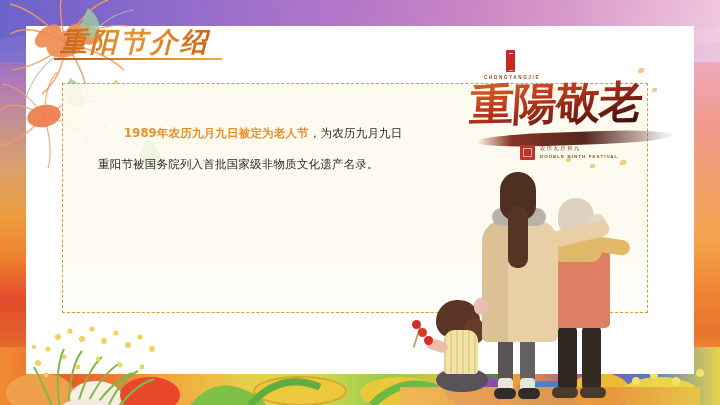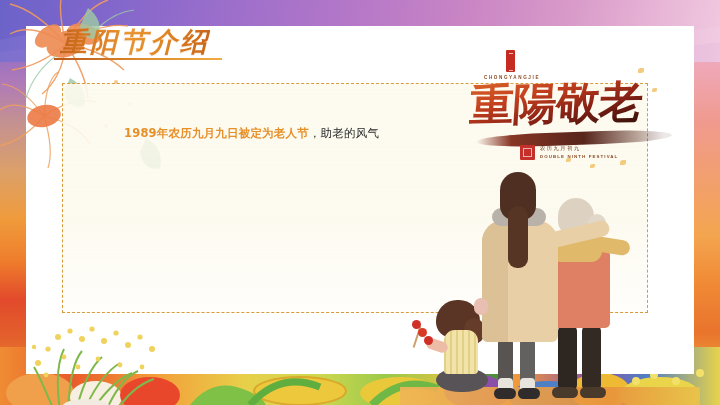--- a/index.html
+++ b/index.html
@@ -261,21 +261,22 @@
   </div>
 
   <div class="title">
     <div class="title-text">重阳节介绍</div>
     <div class="title-underline"></div>
   </div>
 
   <div class="dashbox"></div>
 
   <div class="body-text">
-    <p class="line1"><span class="hl">1989年农历九月九日被定为老人节</span><span>，助老的风气</span></p>
+    <p class="line1"><span class="hl">1989年农历九月九日被定为老人节</span><span>，为农历九月九日</span></p>
+    <p>重阳节被国务院列入首批国家级非物质文化遗产名录。</p>
   </div>
 
   <div class="calli">
     <div class="calli-seal-top"></div>
     <div class="calli-pinyin">CHONGYANGJIE</div>
     <div class="calli-main">重陽敬老</div>
     <div class="calli-swash"></div>
     <div class="calli-seal-bot"></div>
     <div class="calli-sub1">农历九月初九</div>
     <div class="calli-sub2">DOUBLE NINTH FESTIVAL</div>

